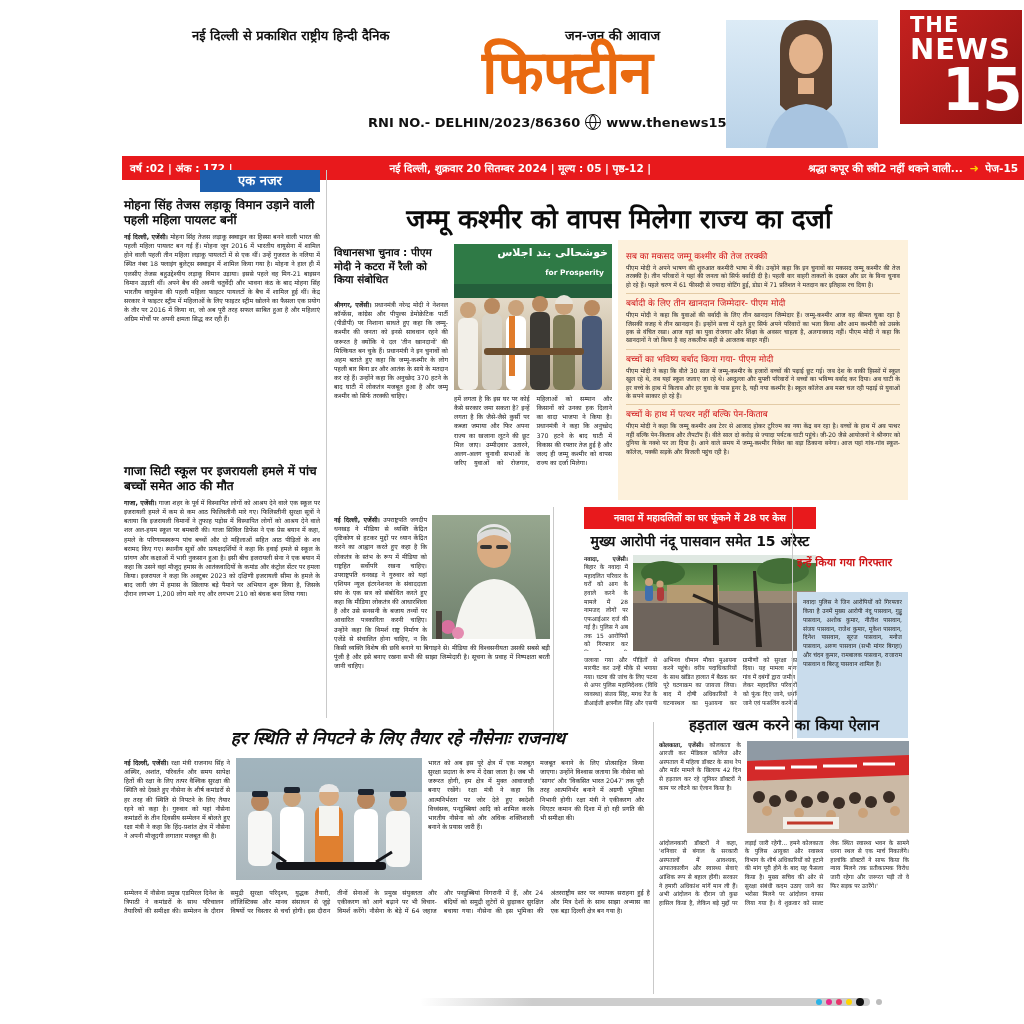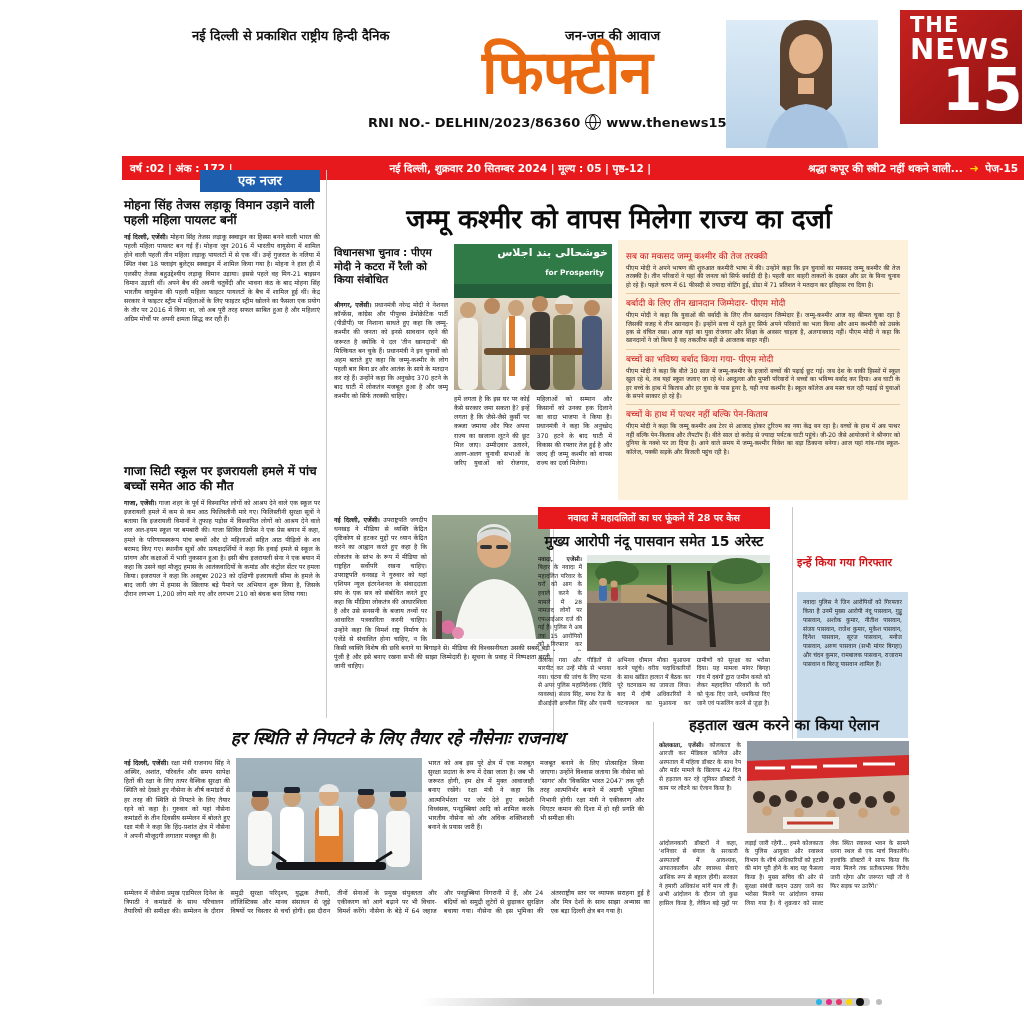--- a/index.html
+++ b/index.html
@@ -199,21 +199,21 @@
             <circle cx="26" cy="118" r="6" fill="#e48bb0"></circle>
           <rect x="4" y="96" width="6" height="28" fill="#49413a"></rect>
         </svg>
       </span>
       <span class="dl">नई दिल्ली, एजेंसी।</span>
       <span>उपराष्ट्रपति जगदीप धनखड़ ने मीडिया से व्यक्ति केंद्रित दृष्टिकोण से हटकर मुद्दों पर ध्यान केंद्रित करने का आह्वान करते हुए कहा है कि लोकतंत्र के स्तंभ के रूप में मीडिया को राष्ट्रहित सर्वोपरि रखना चाहिए। उपराष्ट्रपति धनखड़ ने गुरुवार को यहां एशियन न्यूज इंटरनेशनल के संवाददाता संघ के एक सत्र को संबोधित करते हुए कहा कि मीडिया लोकतंत्र की आधारशिला है और उसे सनसनी के बजाय तथ्यों पर आधारित पत्रकारिता करनी चाहिए। उन्होंने कहा कि विमर्श राष्ट्र निर्माण के एजेंडे से संचालित होना चाहिए, न कि किसी व्यक्ति विशेष की छवि बनाने या बिगाड़ने से। मीडिया की विश्वसनीयता उसकी सबसे बड़ी पूंजी है और इसे बनाए रखना सभी की साझा जिम्मेदारी है। सूचना के प्रवाह में निष्पक्षता बरती जानी चाहिए।</span>
     </div>
   </div>
   <div class="abs vline" style="left:553px;top:507px;height:232px;"></div>
 
-  <div class="abs" style="left:538px;top:507px;width:232px;">
+  <div class="abs" style="left:584px;top:507px;width:232px;">
     <div class="strap">नवादा में महादलितों का घर फूंकने में 28 पर केस</div>
     <div class="h-nawada" style="margin-top:4px;">मुख्य आरोपी नंदू पासवान समेत 15 अरेस्ट</div>
     <div style="display:flex;gap:5px;margin-top:5px;">
       <div class="bt" style="width:44px;height:96px;font-size:5.9px;">
         <span class="dl">नवादा, एजेंसी।</span>
         <span>बिहार के नवादा में महादलित परिवार के घरों को आग के हवाले करने के मामले में 28 नामजद लोगों पर एफआईआर दर्ज की गई है। पुलिस ने अब तक 15 आरोपियों को गिरफ्तार कर लिया है। अन्य की तलाश के लिए छापेमारी की जा रही है। पीड़ितों की सुरक्षा में बल तैनात है।</span>
       </div>
       <div class="photo" style="width:183px;height:96px;">
         <svg width="183" height="96" viewBox="0 0 183 96">
           <rect width="183" height="96" fill="#9a8a76"></rect>

